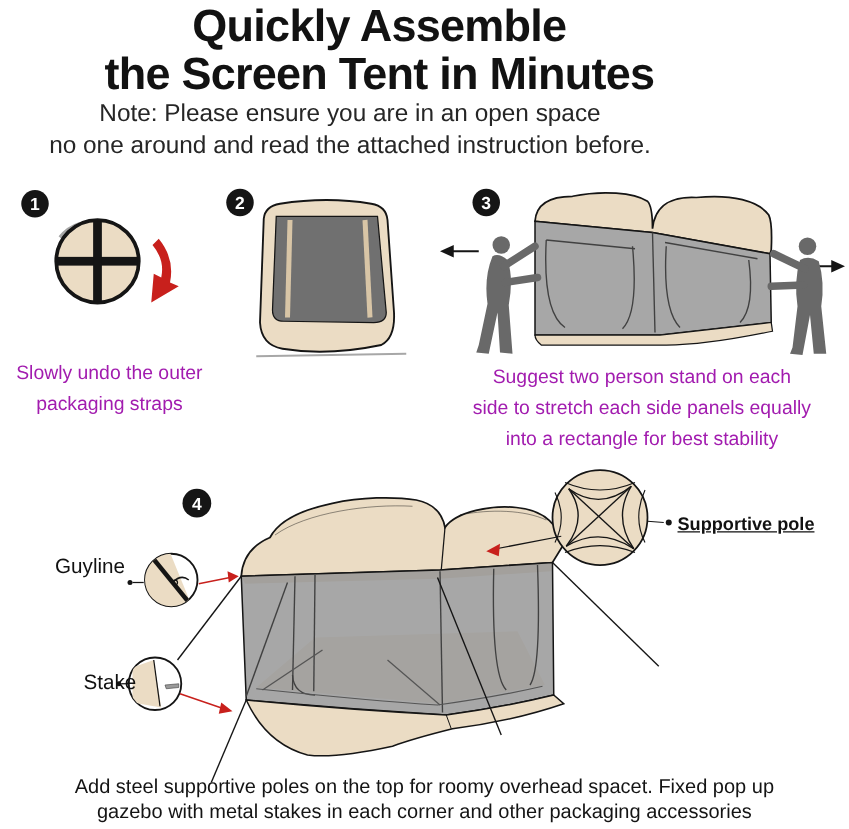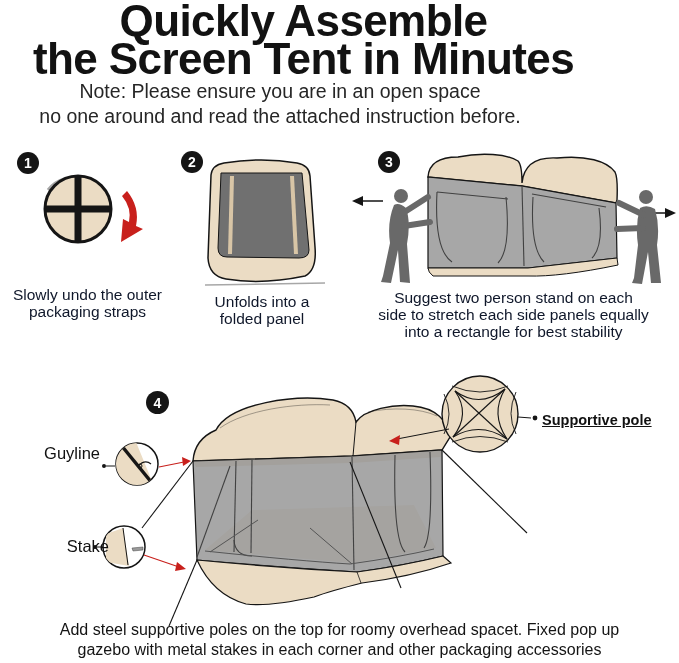--- a/index.html
+++ b/index.html
@@ -4,26 +4,26 @@
 <style>
   :root{
     --ink:#1a1a1a; --beige:#EBDCC4; --beige-dark:#D8C5A6; --mesh:#9B9B9B;
     --mesh-dark:#707070; --person:#696969; --red:#C8201C; --bg:#ffffff;
   }
   *{margin:0;padding:0;box-sizing:border-box;}
   body{background:#fff;font-family:"Liberation Sans", sans-serif;}
   .page{position:relative;width:679px;height:663px;background:var(--bg);overflow:hidden;}
   .pre{white-space:pre-line;}
   .title{position:absolute;top:2px;left:0;width:607px;text-align:center;
-    font-size:44px;line-height:38px;font-weight:700;letter-spacing:-0.6px;color:#121212;}
+    font-size:36px;line-height:38px;font-weight:700;letter-spacing:-0.6px;color:#121212;}
   .note{position:absolute;top:79px;left:0;width:560px;text-align:center;
     font-size:19.5px;line-height:25px;font-weight:400;color:#262626;}
   .badge{position:absolute;width:22px;height:22px;border-radius:50%;background:#151515;
     color:#fff;font-weight:700;font-size:14px;display:flex;align-items:center;justify-content:center;}
-  .caption{position:absolute;text-align:center;font-size:15.5px;line-height:17px;color:#0f172a;}
+  .caption{position:absolute;text-align:center;font-size:15.5px;line-height:25px;color:#a21caf;}
   .caption-bottom{position:absolute;text-align:center;font-size:16px;line-height:19.5px;color:#141414;}
   .callout{position:absolute;color:#111;font-size:16.5px;line-height:18px;}
   .callout.right{text-align:right;}
   .callout.bold{font-weight:700;font-size:14.5px;}
   .illo{position:absolute;}
   
   .il-beige{fill:var(--beige);stroke:#151515;}
   .il-white{fill:#fff;stroke:#151515;}
   .il-mesh{fill:var(--mesh);fill-opacity:.88;stroke:#151515;}
   .il-meshdark{fill:var(--mesh-dark);stroke:#151515;}
@@ -202,22 +202,20 @@
       </g>
       <line class="il-red-line" stroke-width="1.2" x1="144" y1="555" x2="179" y2="567"></line>
       <polygon class="il-red" points="186,569 177,562 175,571"></polygon>
       <path class="il-ink-line" stroke-width="1" d="M97,547 L103,547"></path>
       <circle class="il-ink" cx="95" cy="547" r="2"></circle>
     </g>
   </svg>
 
   <div class="caption pre" style="left:0px;top:286px;width:175px;">Slowly undo the outer
 packaging straps</div>
-  <div class="caption pre" style="left:188px;top:293px;width:148px;">Unfolds into a
-folded panel</div>
   <div class="caption pre" style="left:348px;top:289px;width:331px;">Suggest two person stand on each
 side to stretch each side panels equally
 into a rectangle for best stability</div>
   <div class="caption-bottom pre" style="left:0px;top:620px;width:679px;">Add steel supportive poles on the top for roomy overhead spacet. Fixed pop up
 gazebo with metal stakes in each corner and other packaging accessories</div>
 
   <div class="callout right" style="left:38px;top:444px;width:62px;">Guyline</div>
   <div class="callout right" style="left:38px;top:537px;width:47px;margin-left:24px;">Stake</div>
   <div class="callout bold" style="left:542px;top:411px;text-decoration:underline;">Supportive pole</div>
 

